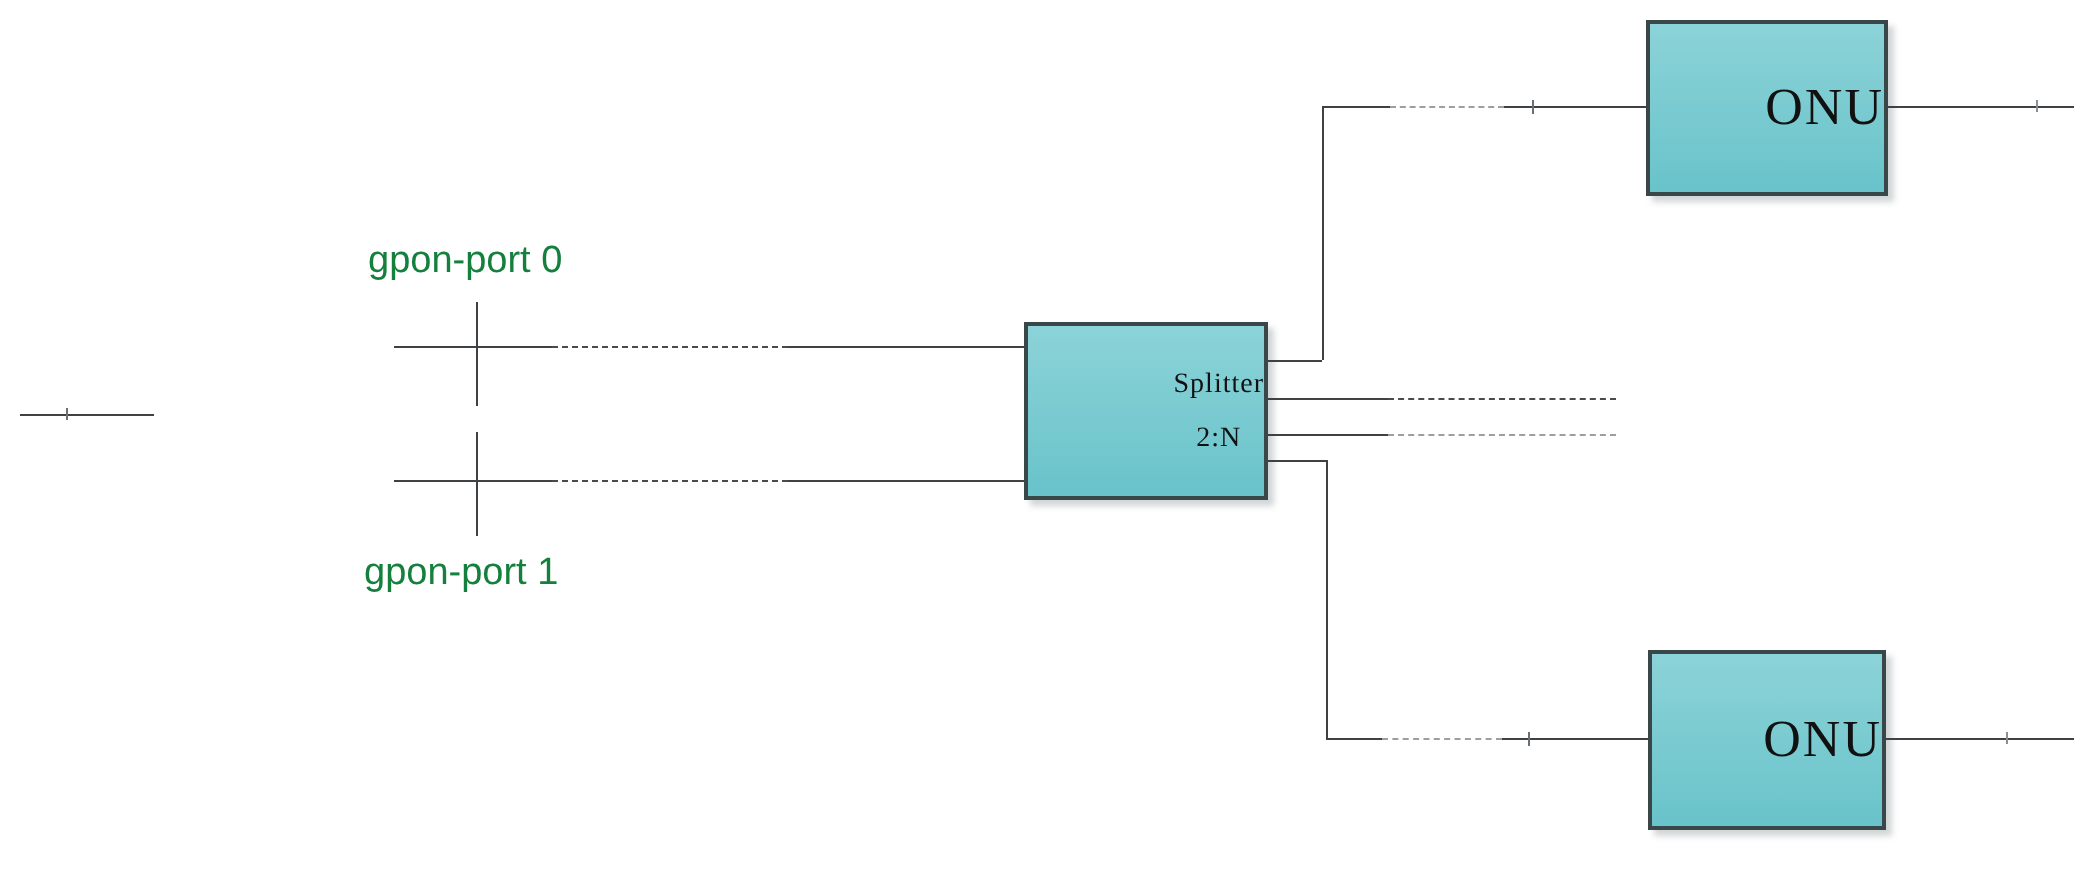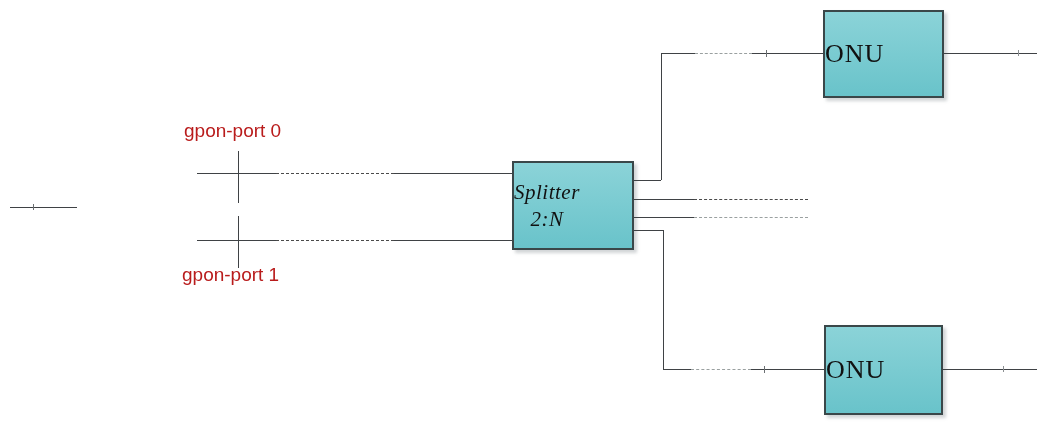--- a/index.html
+++ b/index.html
@@ -22,46 +22,46 @@
   .hline{position:absolute;height:0;border-top:1px solid var(--line);}
   .hline.dash-dark{border-top:1px dashed var(--dash-dark);}
   .hline.dash-gray{border-top:1px dashed var(--dash-gray);}
   .vline{position:absolute;width:0;border-left:1px solid var(--line);}
   .tick{position:absolute;width:0;border-left:1px solid #6b6f72;height:7px;}
   .node{
     position:absolute;
     background:linear-gradient(180deg,var(--box-fill-top),var(--box-fill-bottom));
     border:2px solid var(--box-border);
     box-shadow:3px 3px 3px rgba(125,135,140,.35);
-    display:flex;align-items:center;justify-content:flex-start;
+    display:flex;align-items:center;justify-content:flex-end;
     font-family:"Liberation Serif","DejaVu Serif",serif;
     color:var(--label-text);
     box-sizing:border-box;
     text-align:center;
   }
   .node-label{letter-spacing:1px;}
-  .splitter-label{font-size:21px;line-height:27px;letter-spacing:0.5px;font-style:italic;}
+  .splitter-label{font-size:14px;line-height:27px;letter-spacing:0.5px;}
   .port-label{
     position:absolute;
-    font-size:19px;color:#b91c1c;
+    font-size:19px;color:#15803d;
     font-family:"Liberation Sans","DejaVu Sans",sans-serif;
     white-space:nowrap;
   }
 </style>
 </head>
 <body>
 
 <div class="canvas">
 
   <div class="hline" style="left:10px;top:207px;width:67px;"></div>
   <div class="tick" style="left:33px;top:204px;height:6px;"></div>
 
 
   <div class="port-label" style="left:184px;top:120px;">gpon-port 0</div>
-  <div class="port-label" style="left:182px;top:264px;">gpon-port 1</div>
+  <div class="port-label" style="left:182px;top:276px;">gpon-port 1</div>
 
   <div class="hline" style="left:197px;top:173px;width:79px;"></div>
   <div class="hline dash-dark" style="left:276px;top:173px;width:118px;"></div>
   <div class="hline" style="left:394px;top:173px;width:118px;"></div>
   <div class="vline" style="left:238px;top:151px;height:52px;"></div>
 
   <div class="hline" style="left:197px;top:240px;width:79px;"></div>
   <div class="hline dash-dark" style="left:276px;top:240px;width:118px;"></div>
   <div class="hline" style="left:394px;top:240px;width:118px;"></div>
   <div class="vline" style="left:238px;top:216px;height:52px;"></div>

